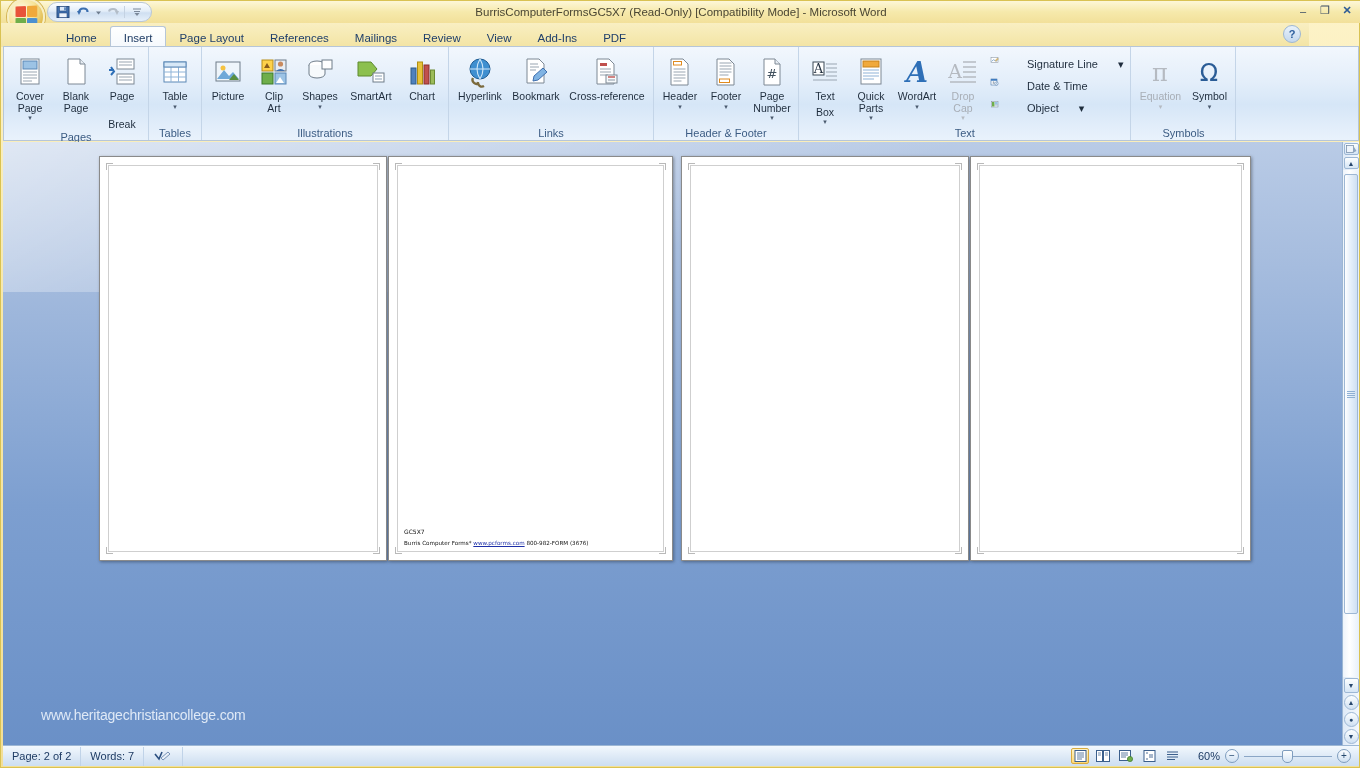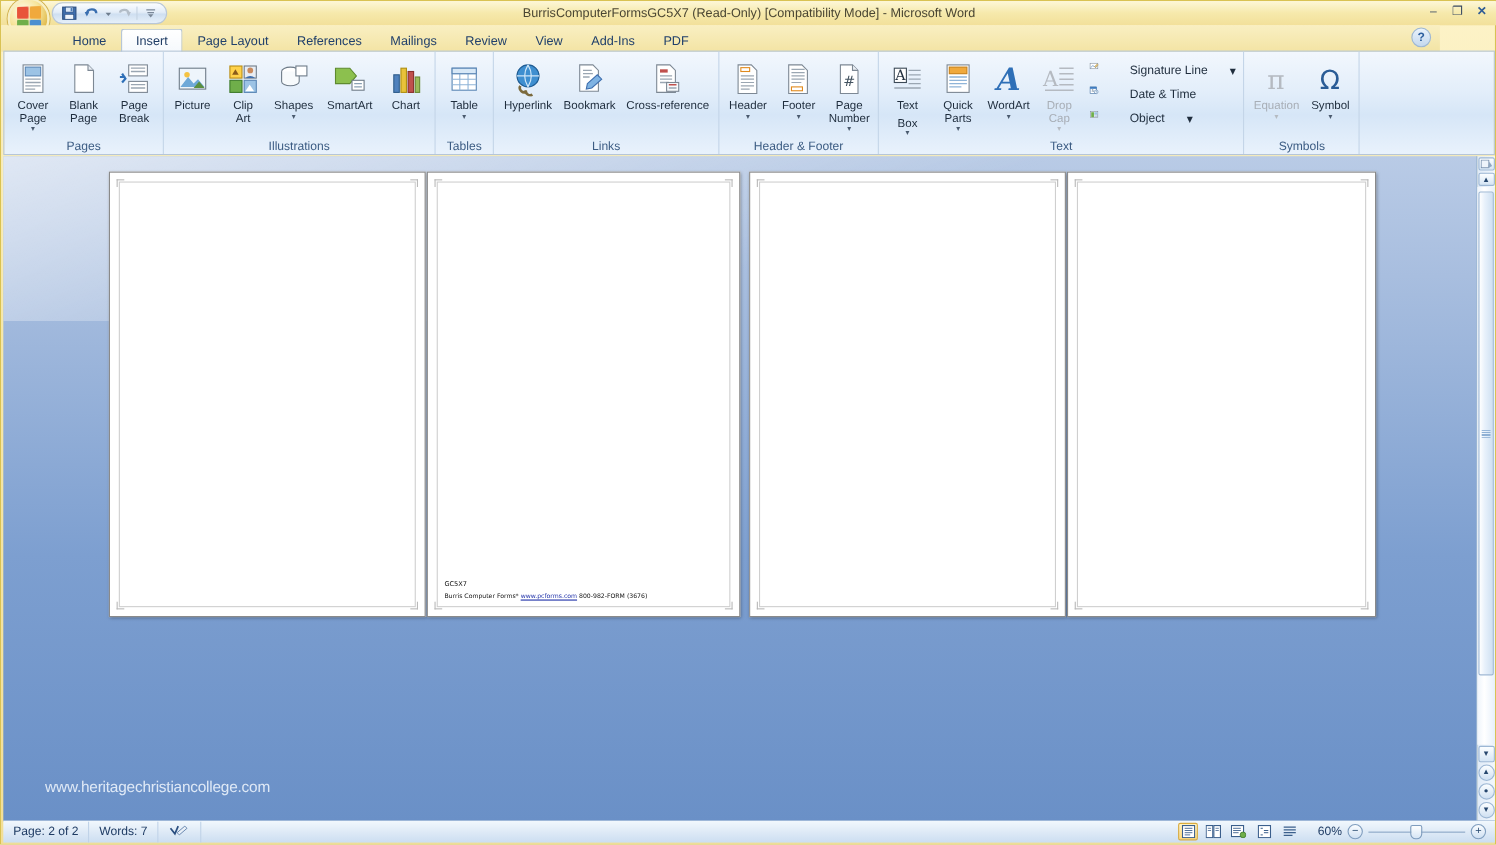--- a/index.html
+++ b/index.html
@@ -325,24 +325,40 @@
             <div class="ic">
               <svg width="32" height="32" viewBox="0 0 32 32">
                 <rect x="11" y="3" width="17" height="10" fill="#fff" stroke="#7d8894"></rect>
                 <path d="M13 6h13M13 9h13" stroke="#9aa6b2" stroke-width="1.2"></path>
                 <rect x="11" y="18" width="17" height="10" fill="#fff" stroke="#7d8894"></rect>
                 <path d="M13 21h13M13 24h13" stroke="#9aa6b2" stroke-width="1.2"></path>
                 <path d="M3 14 L8 14 M5 11 L8 15.5 L5 19" stroke="#2e6fb7" stroke-width="2" fill="none"></path>
               </svg>
             </div>
             <div class="lbl">Page</div>
-            <div class="lbl" style="margin-top: 0px;">Break</div>
+            <div class="lbl" style="margin-top: 16px;">Break</div>
           </div>
         </div>
         <div class="group-label">Pages</div>
+      </div>
+      <div class="group">
+        <div class="group-body">
+          <div class="btn">
+            <div class="ic">
+              <svg width="32" height="32" viewBox="0 0 32 32">
+                <rect x="5" y="6" width="22" height="20" fill="#fff" stroke="#5b87b5"></rect>
+                <path d="M5 11h22M5 16h22M5 21h22M12 6v20M19.5 6v20" stroke="#8fb4d8"></path>
+                <rect x="5" y="6" width="22" height="5" fill="#d7e8f7" stroke="#5b87b5"></rect>
+              </svg>
+            </div>
+            <div class="lbl">Table</div>
+            <div class="caret">▾</div>
+          </div>
+        </div>
+        <div class="group-label">Tables</div>
       </div>
       <div class="group">
         <div class="group-body">
           <div class="btn">
             <div class="ic">
               <svg width="32" height="32" viewBox="0 0 32 32">
                 <rect x="4" y="6" width="24" height="19" fill="#eef5fb" stroke="#6f7c89"></rect>
                 <circle cx="11" cy="12" r="2.5" fill="#f5c342"></circle>
                 <path d="M5 23 L12 14 L17 20 L21 16 L27 23 Z" fill="#6fa9d8"></path>
                 <path d="M17 24 L22 18 L27 24 Z" fill="#5b8f3f"></path>
@@ -393,36 +409,20 @@
                 <rect x="5" y="12" width="5" height="16" fill="#4f81bd" stroke="#2e5c8a"></rect>
                 <rect x="11.5" y="6" width="5" height="22" fill="#e8c23a" stroke="#b08f10"></rect>
                 <rect x="18" y="9" width="5" height="19" fill="#c0504d" stroke="#8a2f2c"></rect>
                 <rect x="24.5" y="14" width="4" height="14" fill="#9bbb59" stroke="#6b8a33"></rect>
               </svg>
             </div>
             <div class="lbl">Chart</div>
           </div>
         </div>
         <div class="group-label">Illustrations</div>
-      </div>
-      <div class="group">
-        <div class="group-body">
-          <div class="btn">
-            <div class="ic">
-              <svg width="32" height="32" viewBox="0 0 32 32">
-                <rect x="5" y="6" width="22" height="20" fill="#fff" stroke="#5b87b5"></rect>
-                <path d="M5 11h22M5 16h22M5 21h22M12 6v20M19.5 6v20" stroke="#8fb4d8"></path>
-                <rect x="5" y="6" width="22" height="5" fill="#d7e8f7" stroke="#5b87b5"></rect>
-              </svg>
-            </div>
-            <div class="lbl">Table</div>
-            <div class="caret">▾</div>
-          </div>
-        </div>
-        <div class="group-label">Tables</div>
       </div>
       <div class="group">
         <div class="group-body">
           <div class="btn" style="width: 56px;">
             <div class="ic">
               <svg width="32" height="32" viewBox="0 0 32 32">
                 <circle cx="16" cy="13" r="10" fill="#3f8fd0" stroke="#1f5c93"></circle>
                 <path d="M6 13h20M16 3 q6 10 0 20 q-6 -10 0 -20" stroke="#cfe6f7" fill="none" stroke-width="1.1"></path>
                 <path d="M9 22 a4 4 0 0 0 6 5 M14 26 a4 4 0 0 0 6 4" stroke="#7b6a3d" stroke-width="2.4" fill="none"></path>
               </svg>

